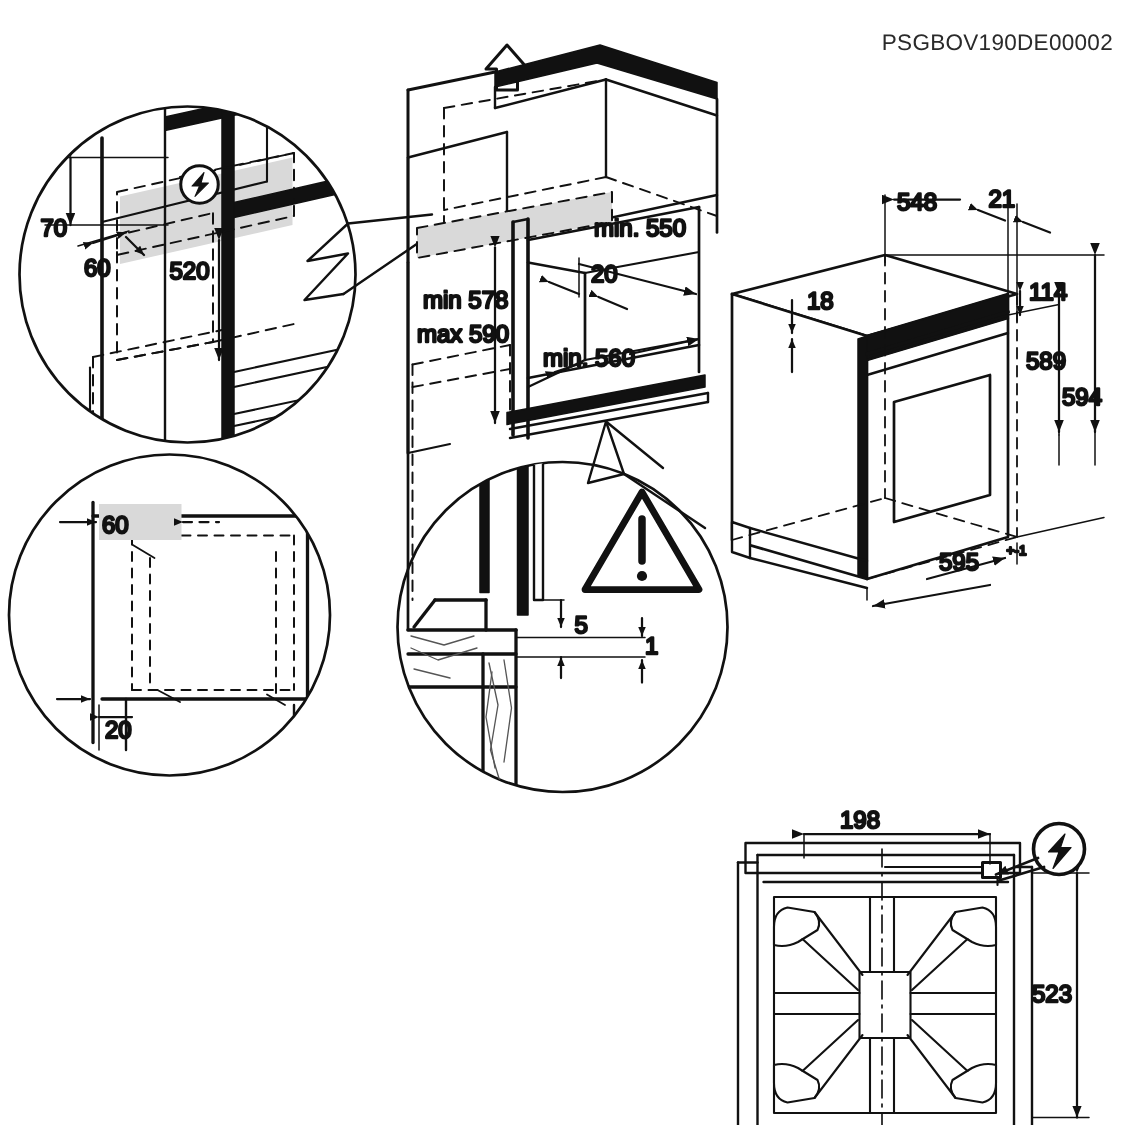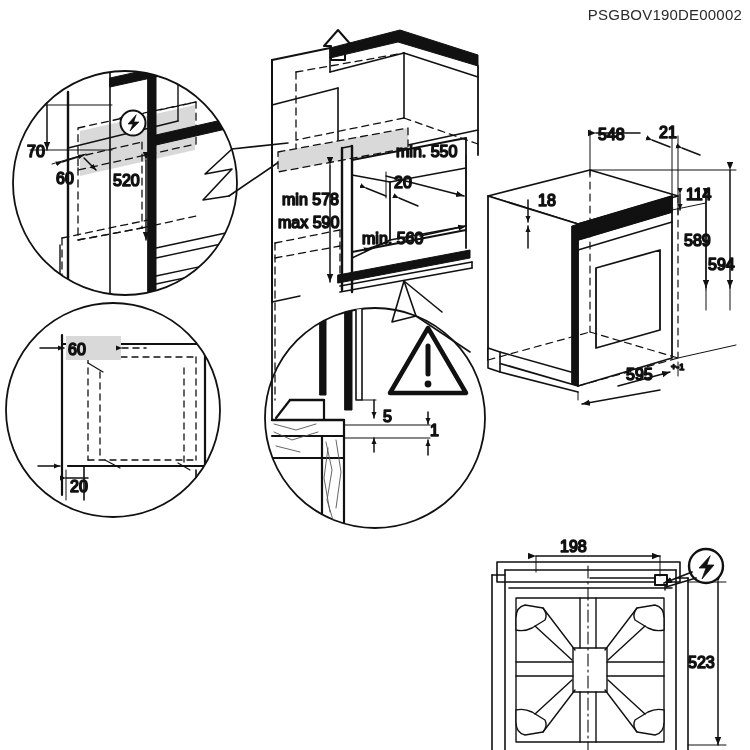--- a/index.html
+++ b/index.html
@@ -5,21 +5,21 @@
 <style>
   html,body{margin:0;padding:0;background:#ffffff;}
   body{
     width:750px;height:750px;overflow:hidden;
     font-family:"Liberation Sans","DejaVu Sans",sans-serif;
     color:#1a1a1a;
   }
   #sheet{position:relative;width:750px;height:750px;background:#fff;}
   #sheet svg{position:absolute;left:0;top:0;}
   .doc-code{
-    position:absolute;right:8px;top:6px;
+    position:absolute;right:8px;top:20px;
     font-size:15px;letter-spacing:0.2px;color:#2a2a2a;
     white-space:nowrap;
     text-align:center;
   }
   text{font-family:"Liberation Sans","DejaVu Sans",sans-serif;fill:#111;}
   .dim{font-size:16px;}
   .sup{font-size:9px;}
 </style>
 </head>
 <body>

